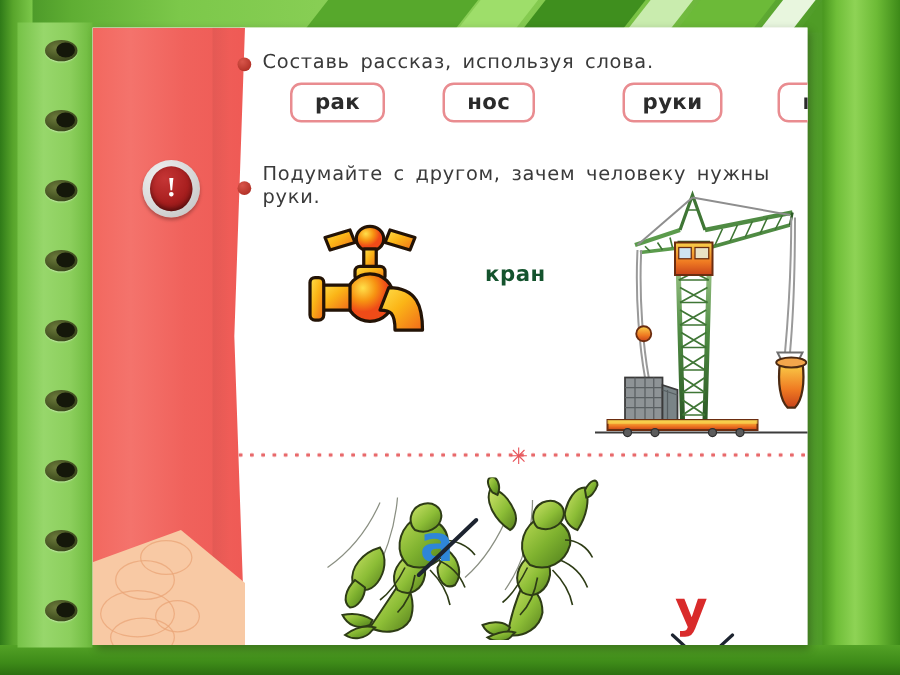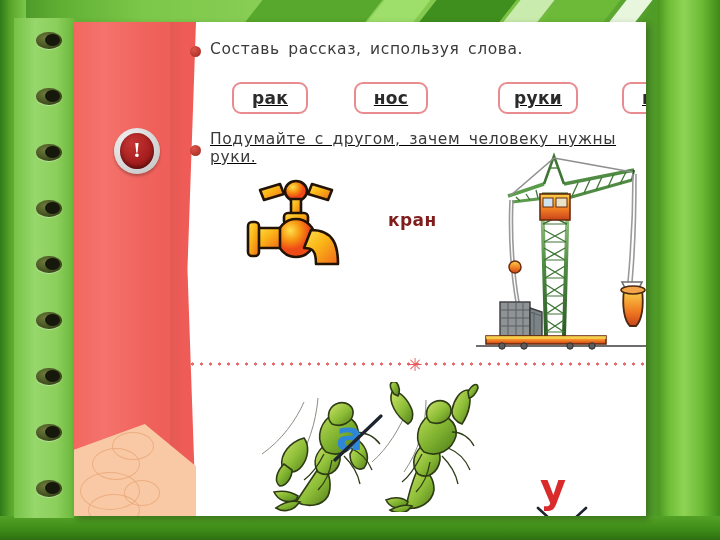--- a/index.html
+++ b/index.html
@@ -107,39 +107,39 @@
   .line{display:flex;align-items:center;}
   .bullet{
     width:11px;height:11px;border-radius:50%;flex:none;margin-top:5px;margin-right:9px;
     background:radial-gradient(circle at 35% 30%,#d8554a 0%,#b5342a 70%,#8e231c 100%);
   }
   .q-text{
     font-size:15.5px;color:#3a3a3a;letter-spacing:.6px;word-spacing:3px;
     font-family:"DejaVu Sans", sans-serif;
   }
   .row1{position:absolute;left:-2px;top:18px;}
-  .row2{position:absolute;left:-2px;top:108px;text-decoration:underline;}
-
-  .word-row{position:absolute;left:40px;top:60px;display:flex;gap:0;text-decoration:underline;}
+  .row2{position:absolute;left:-2px;top:108px;}
+
+  .word-row{position:absolute;left:40px;top:44px;display:flex;gap:0;}
   .word-box{
     border:2px solid #e98c90;border-radius:9px;background:#fff;
     height:28px;display:flex;align-items:center;justify-content:center;
     font-size:17px;font-weight:bold;color:#2b2b2b;
     font-family:"DejaVu Sans", sans-serif;letter-spacing:.3px;
   }
   .wb0{width:72px;margin-right:46px;}
   .wb1{width:70px;margin-right:70px;}
   .wb2{width:76px;margin-right:44px;}
   .wb3{width:70px;}
 
   
   .faucet{position:absolute;left:46px;top:150px;width:120px;height:100px;}
   .label-kran{
     position:absolute;left:196px;top:188px;
-    font-size:17px;font-weight:bold;color:#7f1d1d;
+    font-size:17px;font-weight:bold;color:#14532d;
     font-family:"DejaVu Sans", sans-serif;letter-spacing:.4px;
   }
   .crane{position:absolute;left:280px;top:128px;width:180px;height:210px;}
 
   
   .divider{
     position:absolute;left:-4px;top:335px;width:460px;height:14px;
   }
   .dots{
     position:absolute;top:5px;left:0;width:460px;height:4px;

